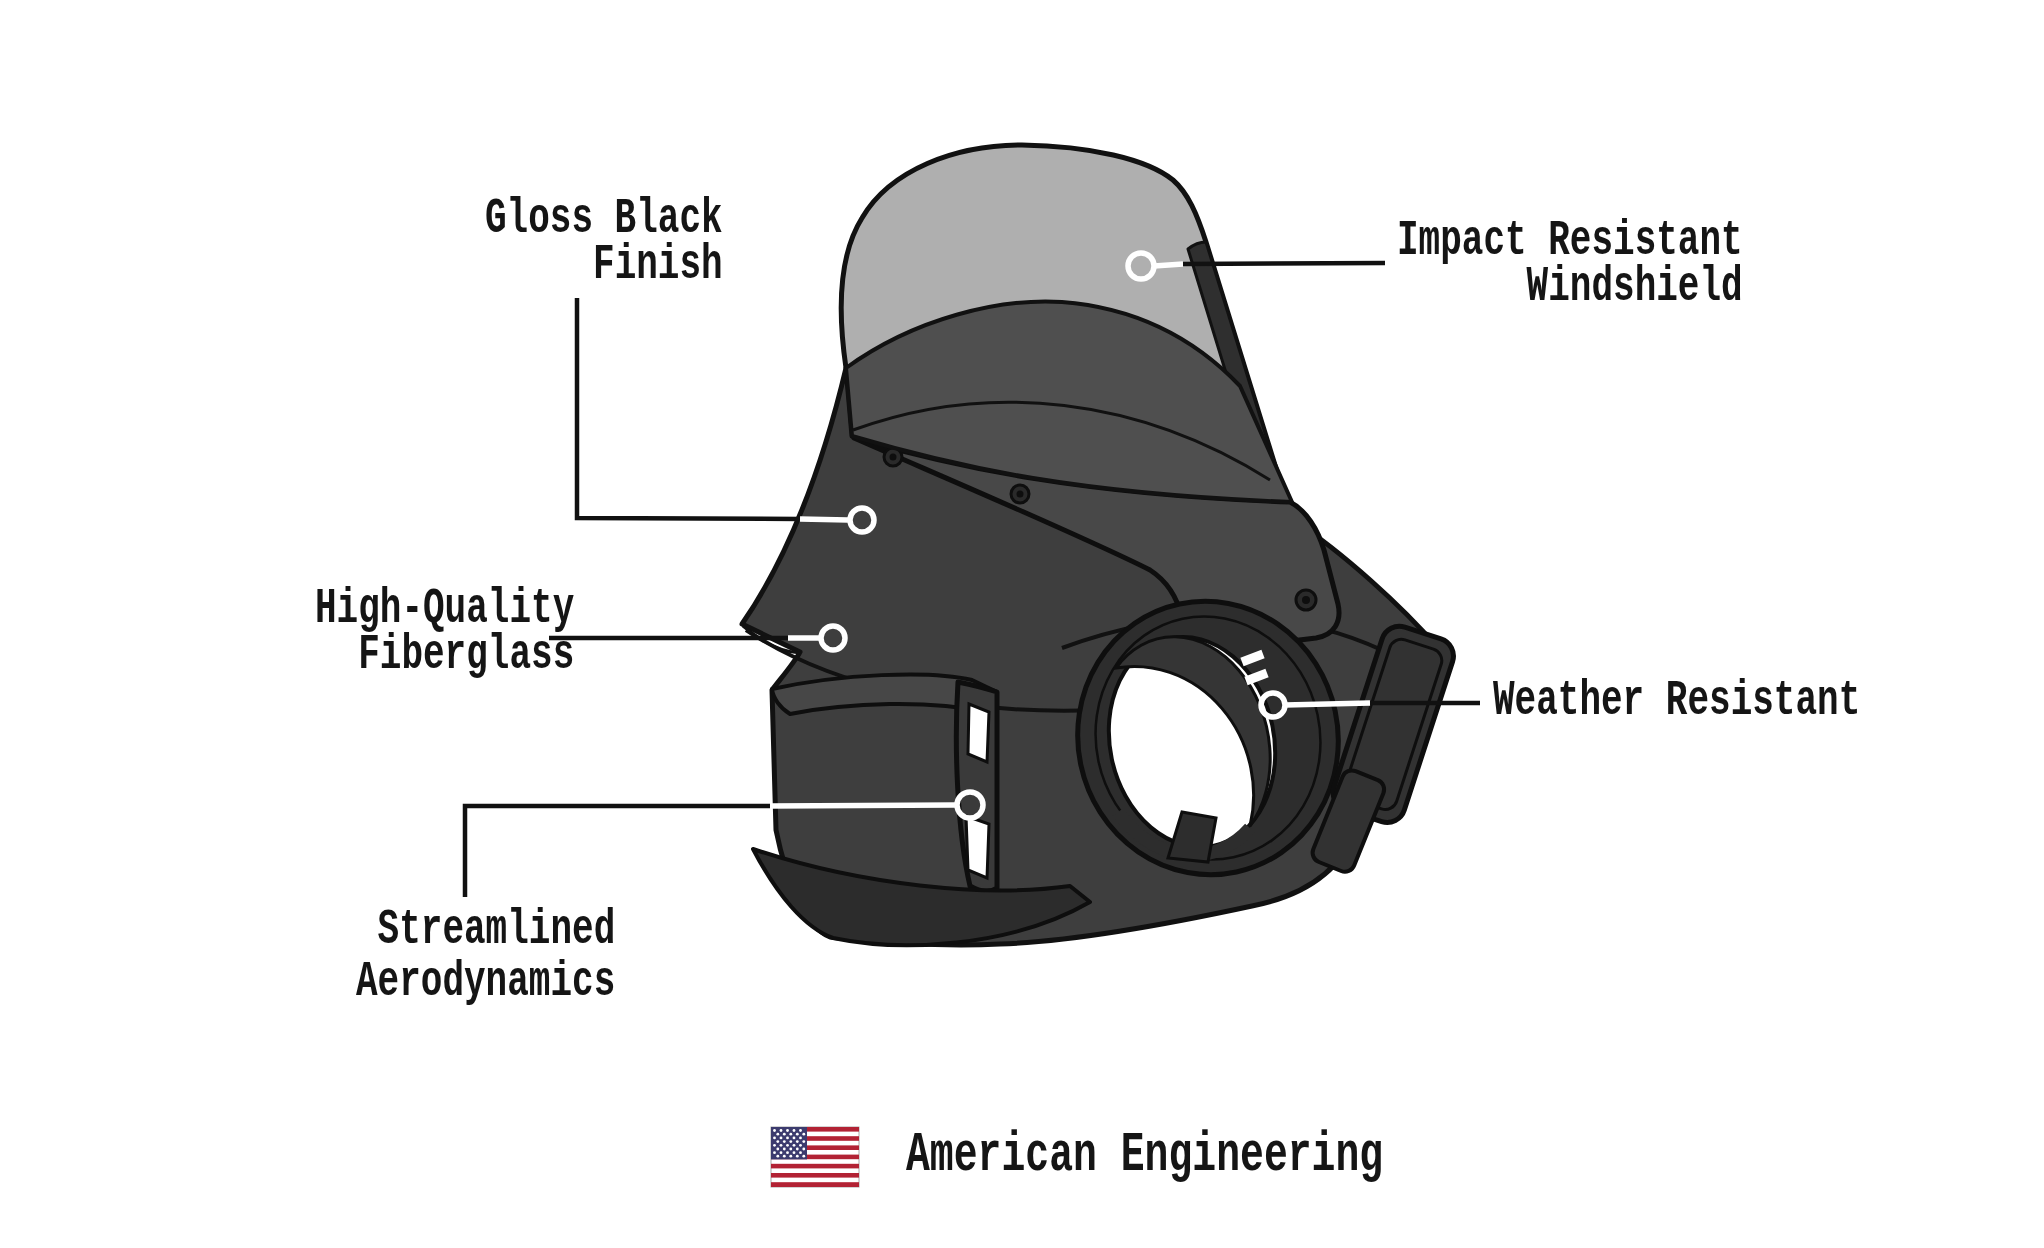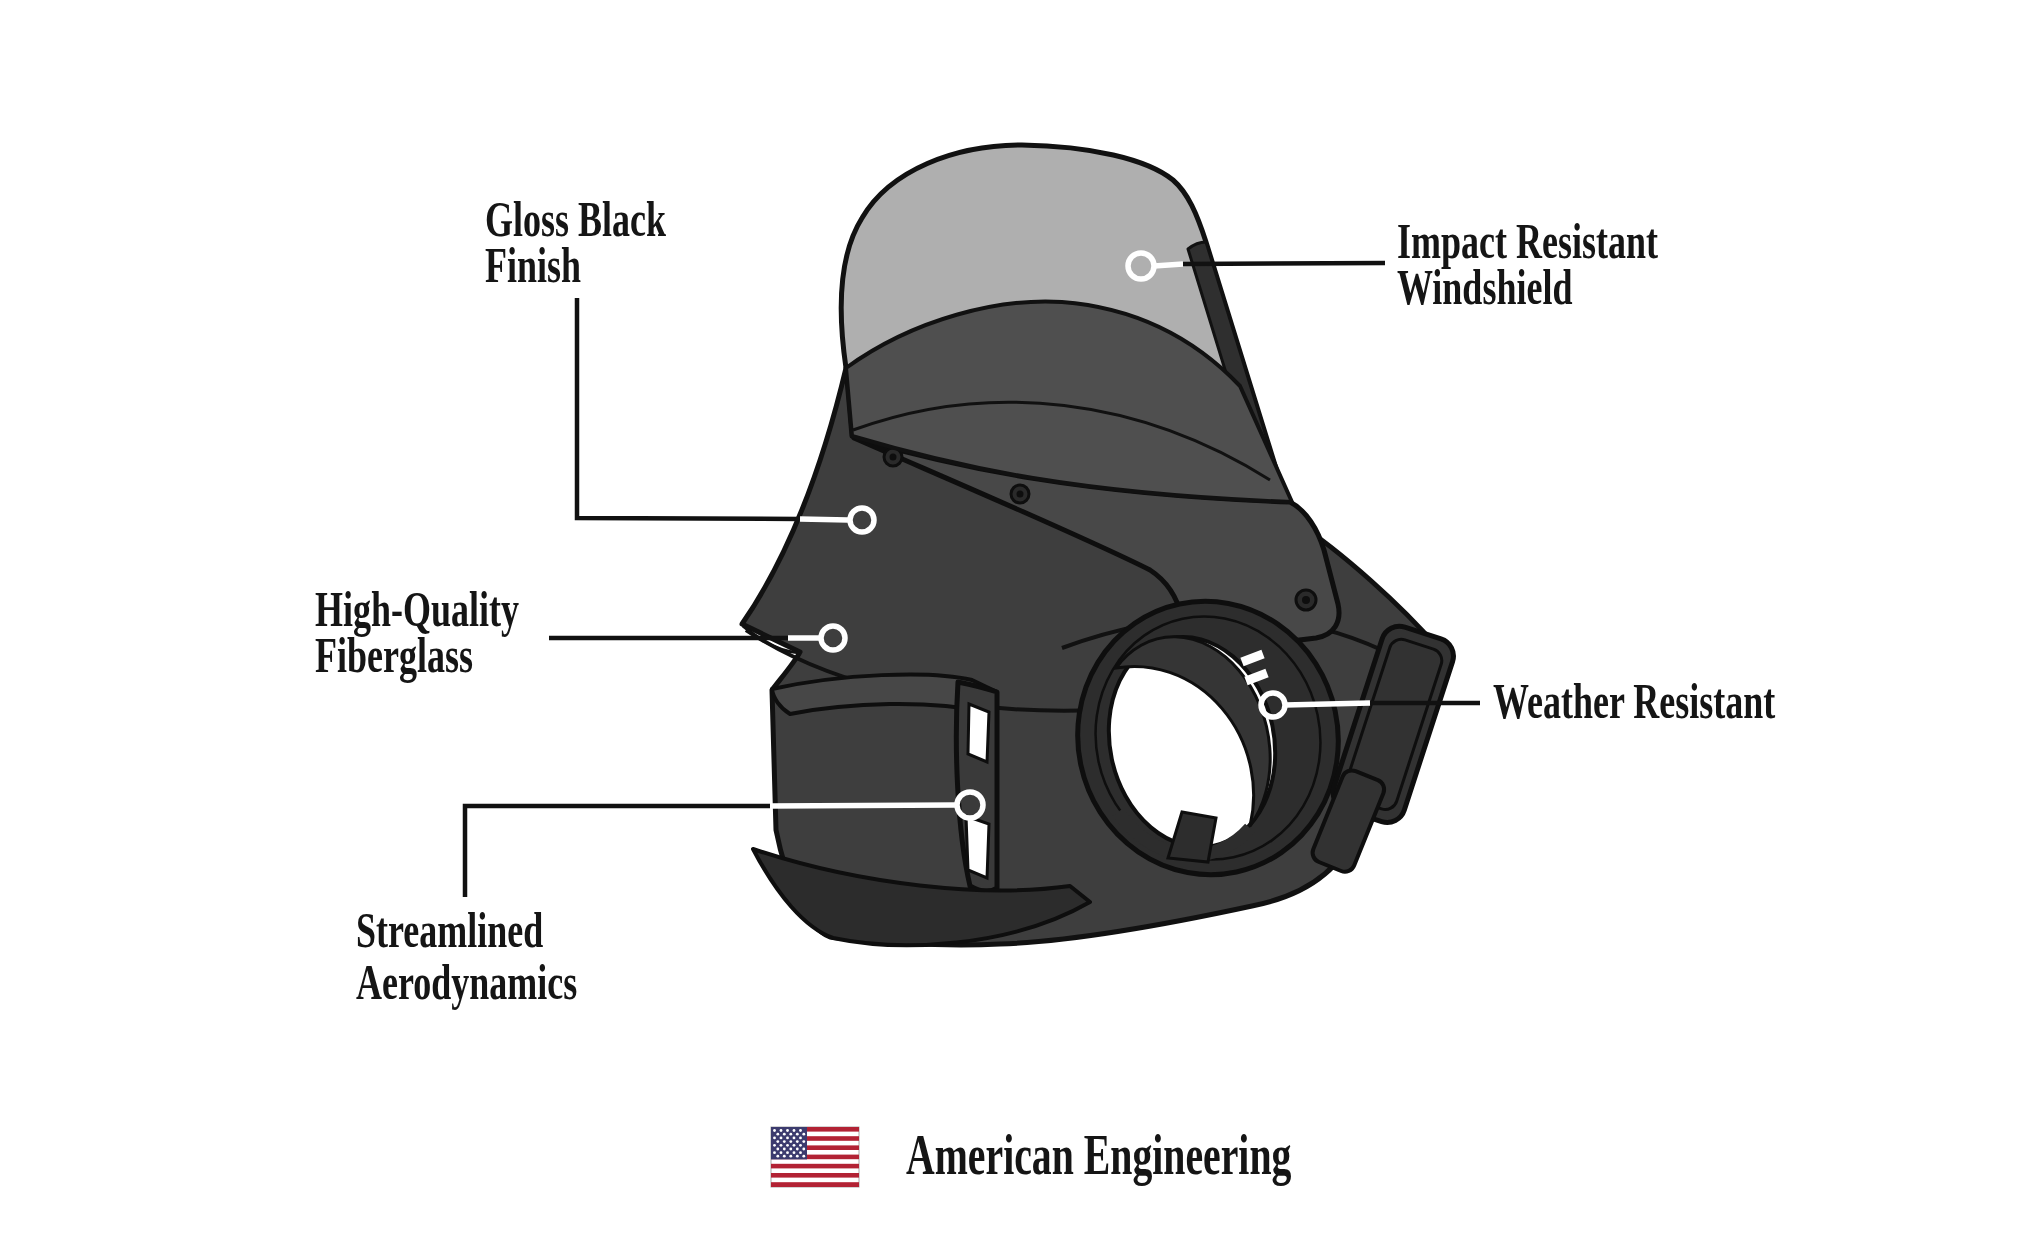--- a/index.html
+++ b/index.html
@@ -1,17 +1,17 @@
 <!DOCTYPE html>
 <html><head>
 <meta charset="utf-8">
 <style>
   html,body{margin:0;padding:0;background:#fff;}
   #page{position:relative;width:1884px;height:1248px;background:#ffffff;overflow:hidden;
-        font-family:Liberation Serif, serif;}
+        font-family:Liberation Mono, monospace;text-align:right;}
   .callout{position:absolute;font-weight:bold;font-size:50px;line-height:46px;color:#151515;
            transform:scaleX(0.72);transform-origin:left top;letter-spacing:0px;white-space:nowrap;}
   .callout span{display:block;}
   #label-gloss{left:485px;top:196px;}
   #label-impact{left:1397px;top:218px;}
   #label-fiberglass{left:315px;top:586px;}
   #label-weather{left:1493px;top:678px;}
   #label-aero{left:356px;top:904px;line-height:52px;}
   #footer-text{position:absolute;left:906px;top:1124px;font-weight:bold;font-size:56px;line-height:62px;
                color:#151515;transform:scaleX(0.71);transform-origin:left top;white-space:nowrap;}

